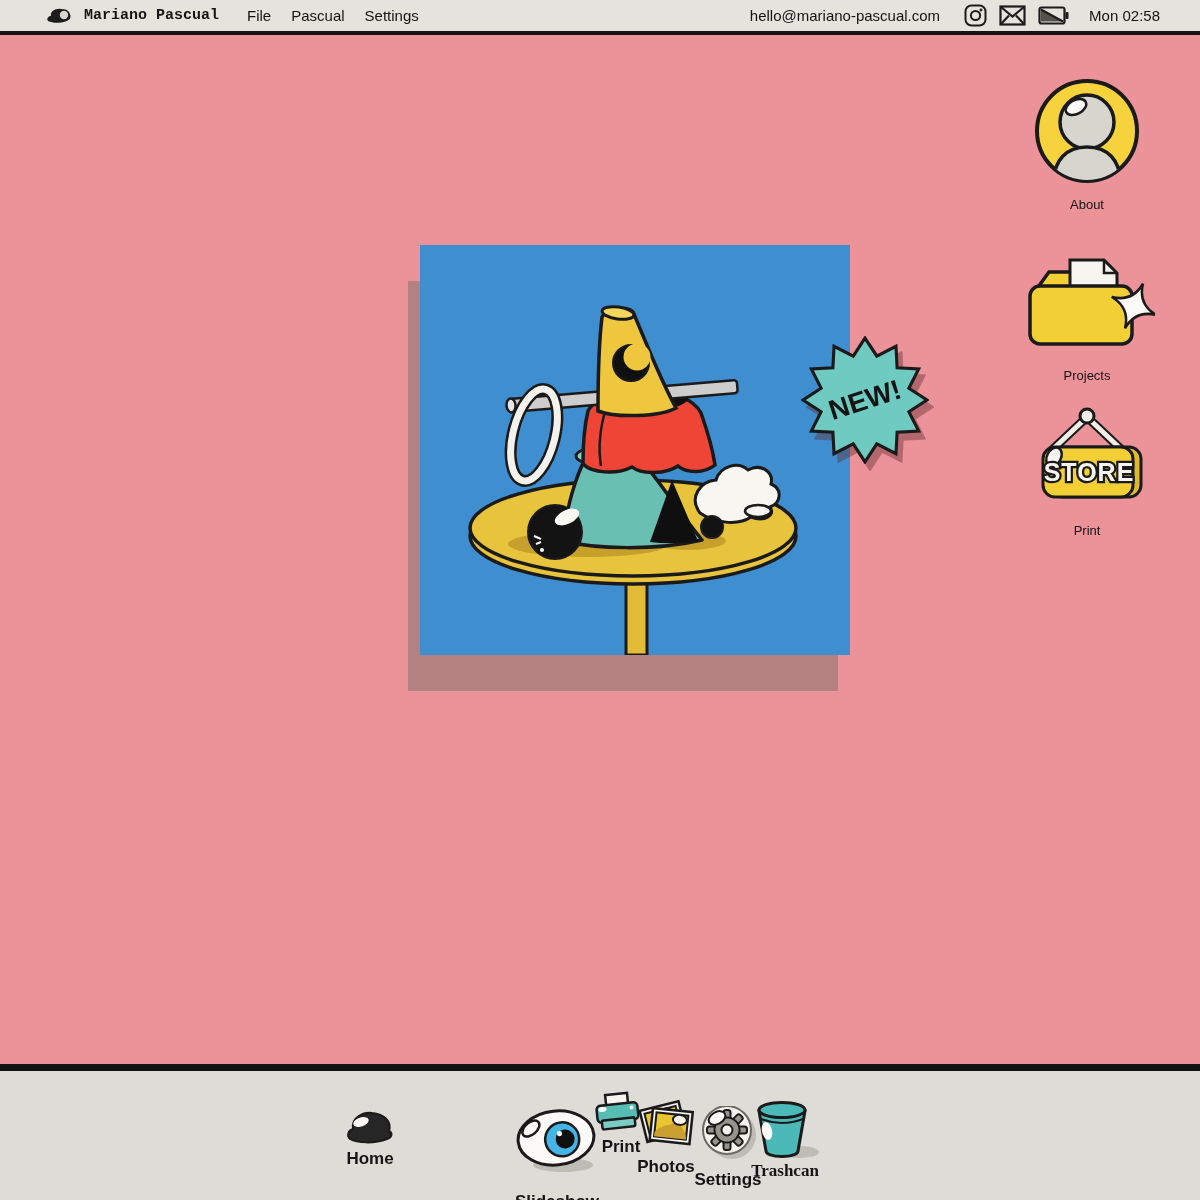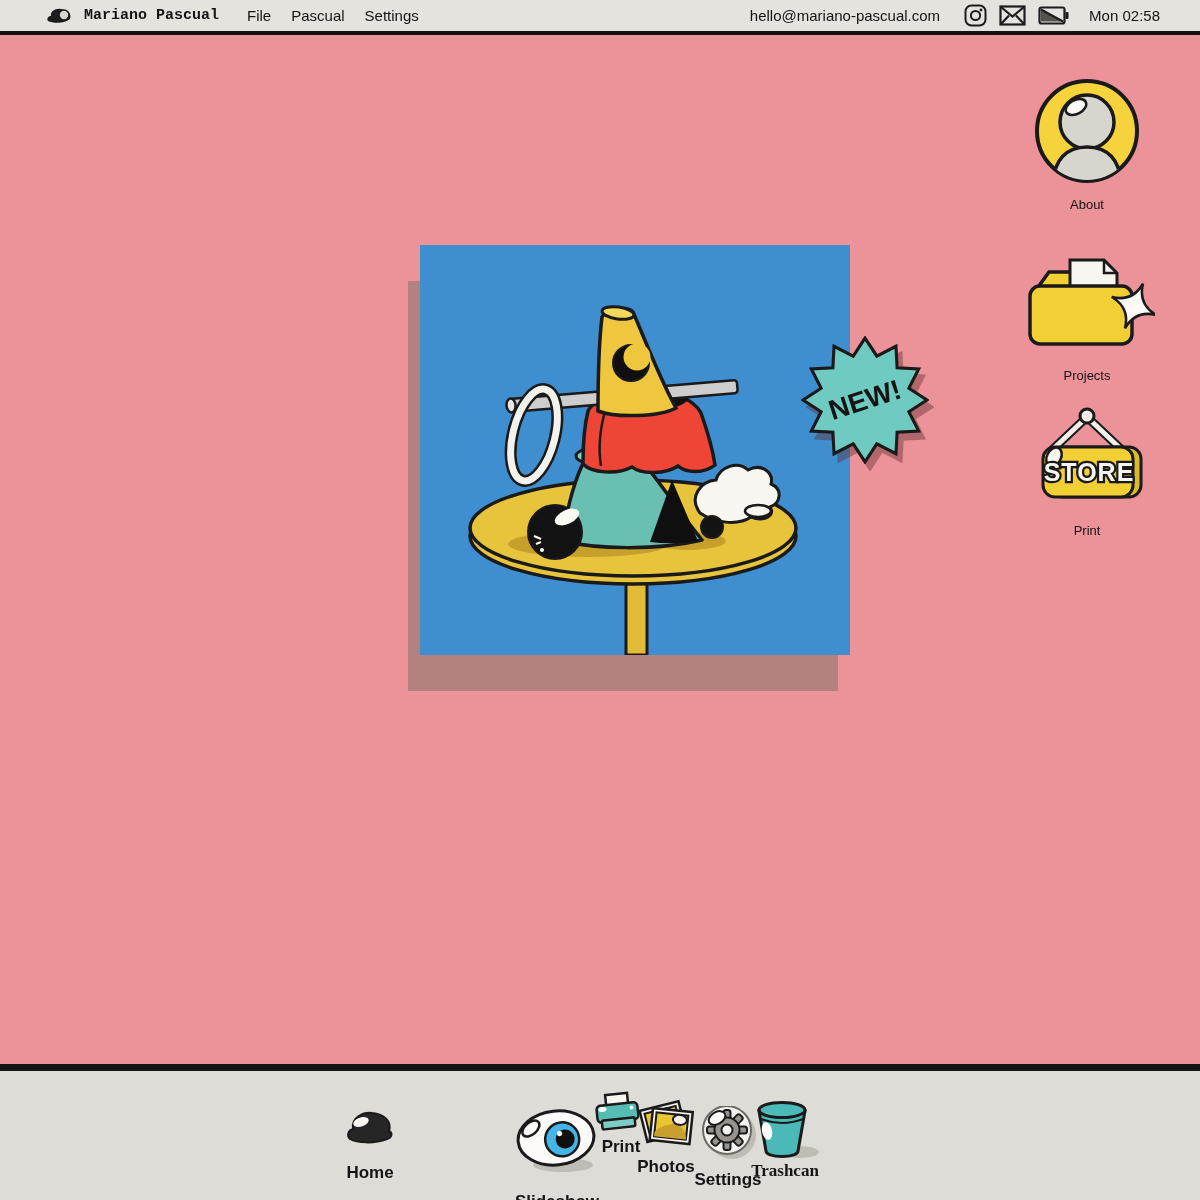--- a/index.html
+++ b/index.html
@@ -36,21 +36,21 @@
   #icon-projects .lbl{margin-top:18px;}
   #icon-shop{left:1012px;top:368px;}
   #icon-shop .lbl{margin-top:16px;}
   
   .dock{
     position:absolute;left:0;top:1064px;width:1200px;height:136px;
     background:#dedcd6;border-top:7px solid #141414;box-sizing:border-box;
   }
   .dock-item{position:absolute;width:124px;display:flex;flex-direction:column;align-items:center;cursor:default;}
   .dock-item .lbl{font-size:17px;font-weight:bold;color:#141414;white-space:nowrap;}
-  #dock-home{left:308px;top:39px;}      #dock-home .lbl{margin-top:19px;}
+  #dock-home{left:308px;top:39px;}      #dock-home .lbl{margin-top:5px;}
   #dock-mail{left:366px;top:22px;}      #dock-mail .lbl{margin-top:3px;}
   #dock-browser{left:418px;top:25px;}   #dock-browser .lbl{margin-top:12px;}
   #dock-slideshow{left:495px;top:38px;} #dock-slideshow .lbl{margin-top:19px;}
   #dock-print{left:555px;top:20px;}     #dock-print .lbl{margin-top:2px;padding-left:8px;}
   #dock-photos{left:604px;top:27px;}    #dock-photos .lbl{margin-top:7px;}
   #dock-settings{left:666px;top:35px;}  #dock-settings .lbl{margin-top:11px;}
   #dock-trashcan{left:723px;top:27px;}  #dock-trashcan .lbl{margin-top:1px;font-family:Liberation Serif, serif;}
 </style>
 </head>
 <body>

